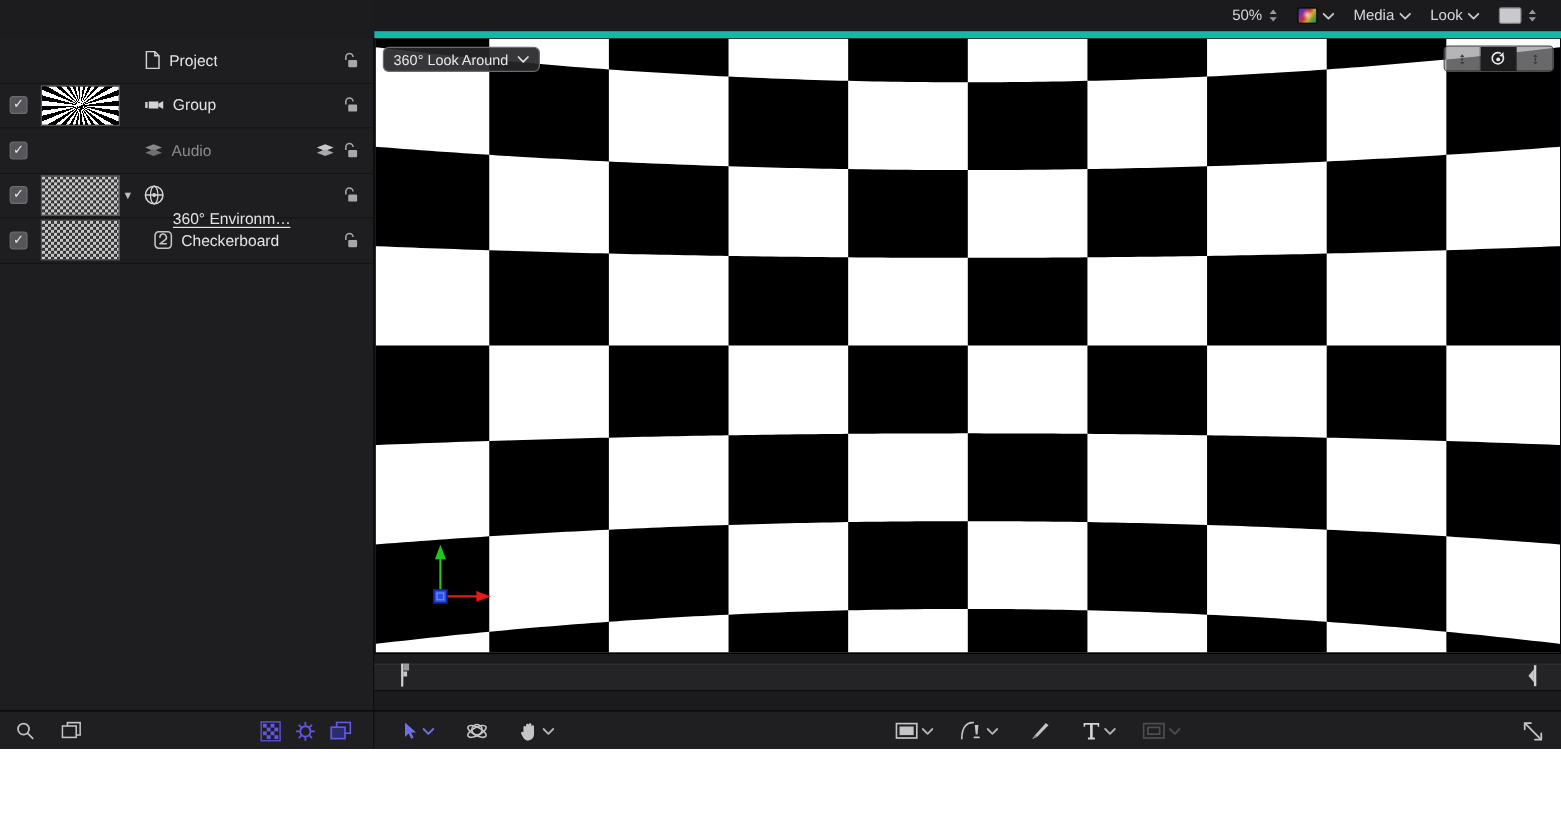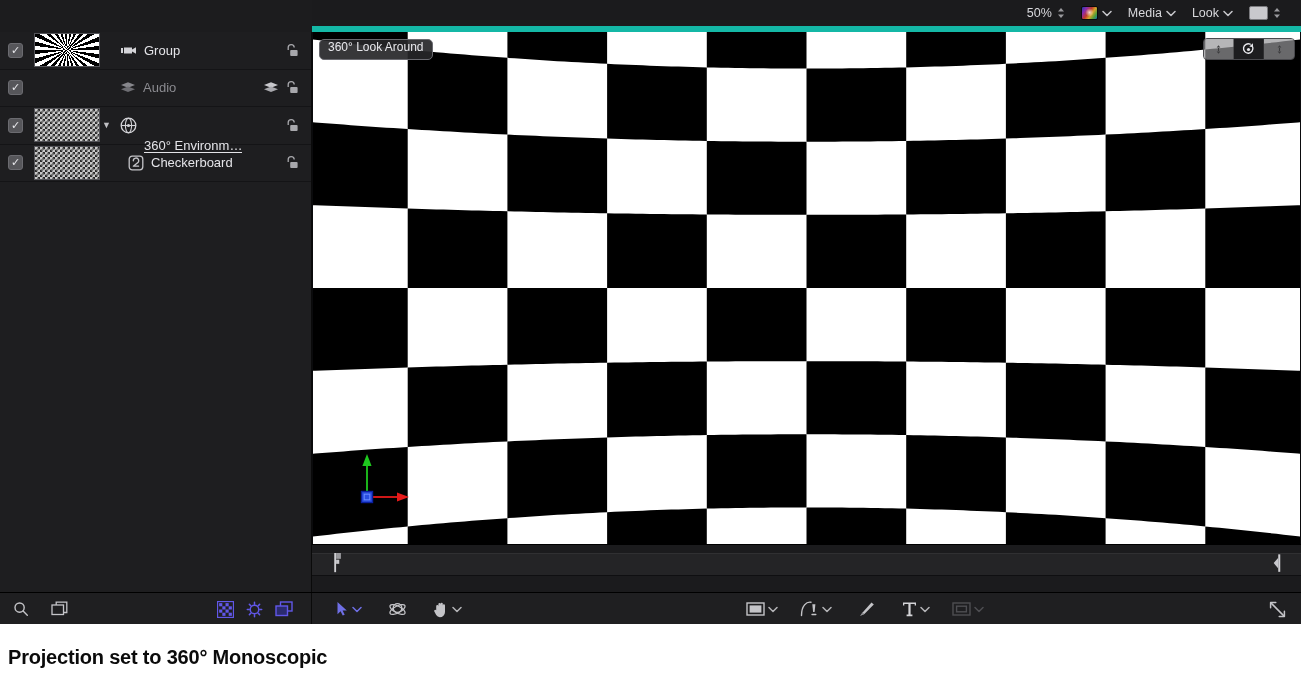--- a/index.html
+++ b/index.html
@@ -188,21 +188,20 @@
     height:21px;
     display:flex; align-items:center; gap:7px;
     padding:0 8px;
     border-radius:5px;
     background:rgba(38,38,40,0.92);
     border:1px solid #6a6a70;
     color:#e8e8ec;
     font-size:12px;
     z-index:6;
     cursor:default;
-    flex-direction:column;
   }
   .seg-group {
     position:absolute; right:6px; top:6px;
     display:flex;
     height:22px;
     border-radius:4px;
     overflow:hidden;
     z-index:6;
     border:1px solid #4a4a4e;
   }
@@ -331,20 +330,42 @@
             <path d="M4 1 L7 4.6 L1 4.6 Z" fill="#9a9a9e"></path>
             <path d="M4 11 L7 7.4 L1 7.4 Z" fill="#9a9a9e"></path>
           </svg>
         </span>
       </div>
 
     </div>
 
     <div class="sidebar">
 
+      <div class="layerrow">
+        <div class="lr-check">
+          <div class="cbox empty"></div>
+        </div>
+        <div class="lr-thumb">
+          <div class="thumb empty"></div>
+        </div>
+        <div class="lr-body">
+          <span class="disclosure"></span>
+          <svg class="icon" width="14" height="16" viewBox="0 0 14 16">
+            <path d="M2 1 H9 L12.5 4.5 V15 H2 Z" fill="none" stroke="#d4d4d8" stroke-width="1.2"></path>
+            <path d="M9 1 V4.5 H12.5" fill="none" stroke="#d4d4d8" stroke-width="1.2"></path>
+          </svg>
+          <span class="lr-name">Project</span>
+        </div>
+        <div class="lr-right">
+          <svg class="icon" width="14" height="15" viewBox="0 0 14 15">
+            <path d="M3.2 7 V4.6 a3 3 0 0 1 6 0" fill="none" stroke="#a8a8ac" stroke-width="1.3"></path>
+            <rect x="5.2" y="7" width="7.4" height="6" rx="1" fill="#a8a8ac"></rect>
+          </svg>
+        </div>
+      </div>
 
       <div class="layerrow">
         <div class="lr-check">
           <div class="cbox">✓</div>
         </div>
         <div class="lr-thumb">
           <div class="thumb">
             <div class="thumb-star"></div>
           </div>
         </div>
@@ -703,15 +724,14 @@
             <path d="M11.2 16.4 H16.4 V11.2" fill="none" stroke="#c4c4c8" stroke-width="1.5" stroke-linecap="round" stroke-linejoin="round"></path>
             <path d="M2.9 2.9 L16.1 16.1" stroke="#c4c4c8" stroke-width="1.5" stroke-linecap="round"></path>
           </svg>
         </div>
 
       </div>
     </div>
 
   </div>
 
-  <div class="caption">Projection set to 360° Monoscopic</div>
 
 </div>
 
 </body></html>

